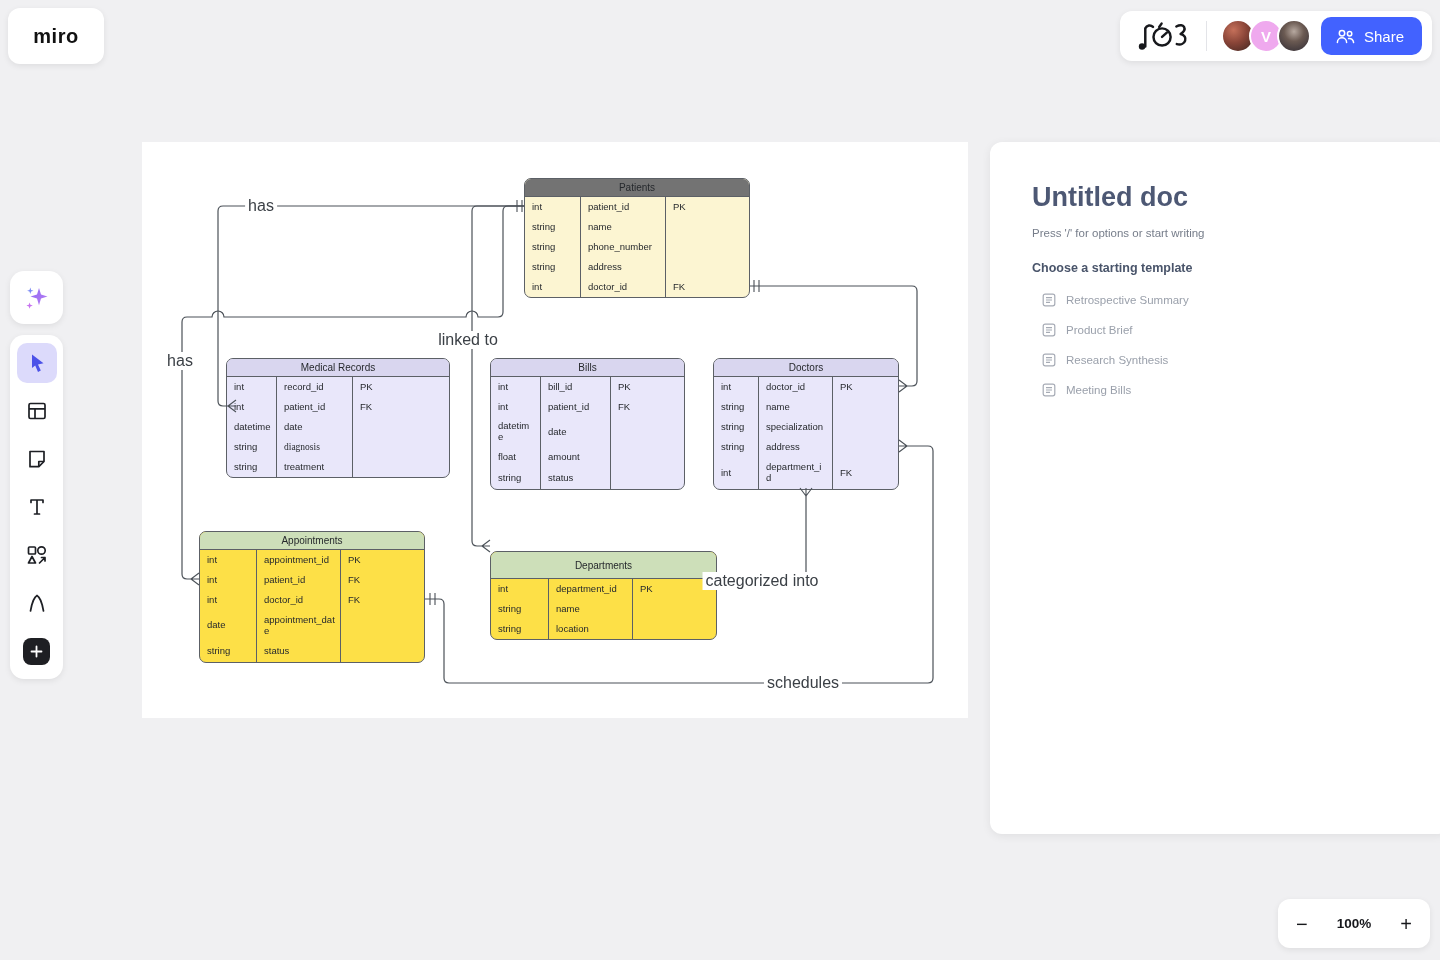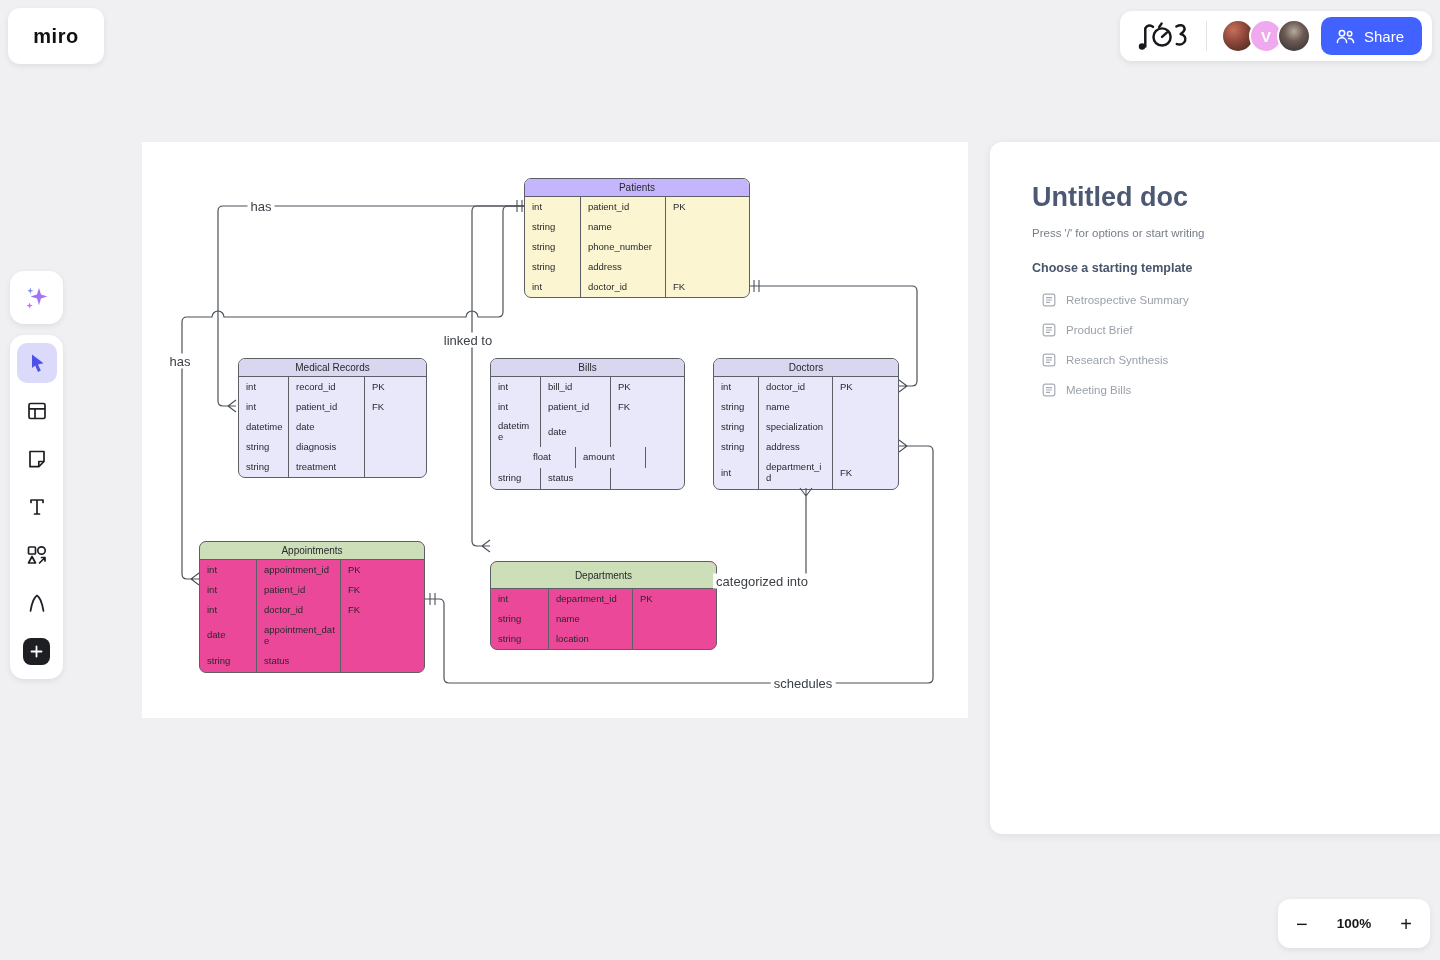--- a/index.html
+++ b/index.html
@@ -31,25 +31,25 @@
   .tool-btn svg { display:block; }
   .plus-tile { width:27px; height:27px; border-radius:8px; background:#1e1f23; display:flex; align-items:center; justify-content:center; }
 
   
   .frame { position:absolute; left:142px; top:142px; width:826px; height:576px; background:#fff; }
   .er-table { position:absolute; border:1px solid #5c6066; border-radius:7px; overflow:hidden; font-size:9.5px; color:#26292d; cursor:pointer; }
   .er-title { display:flex; align-items:center; justify-content:center; font-size:10px; border-bottom:1px solid #5c6066; }
   .er-row { display:flex; }
   .er-cell { display:flex; align-items:center; padding-left:7px; padding-right:2px; white-space:pre-line; line-height:1.12; overflow:hidden; }
   .er-cell.sep { border-right:1px solid #5c6066; }
-  .theme-yellow { background:#fcf5d2; } .theme-yellow .er-title { background:#c4b5fd; }
+  .theme-yellow { background:#fcf5d2; } .theme-yellow .er-title { background:#737373; }
   .theme-purple { background:#e9e7fa; } .theme-purple .er-title { background:#d9d6ef; }
-  .theme-green  { background:#ec4899;margin-top:10px; } .theme-green  .er-title { background:#cddfb9; }
+  .theme-green  { background:#fde047; } .theme-green  .er-title { background:#cddfb9; }
   .conn-svg { position:absolute; left:0; top:0; pointer-events:none; }
-  .er-label { position:absolute; transform:translate(-50%,-50%); background:#fff; padding:0 3px; font-size:13px; color:#3b4046; white-space:nowrap; cursor:pointer; }
+  .er-label { position:absolute; transform:translate(-50%,-50%); background:#fff; padding:0 3px; font-size:16px; color:#3b4046; white-space:nowrap; cursor:pointer; }
 
   
   .doc-panel { left:990px; top:142px; width:460px; height:692px; border-radius:12px; box-shadow:0 2px 10px rgba(0,0,0,.07); padding:40px 0 0 42px; }
   .doc-title { font-size:27px; font-weight:600; color:#4d5874; cursor:text; }
   .doc-placeholder { margin-top:14px; font-size:11.5px; color:#767d8a; cursor:text; }
   .doc-templates-heading { margin-top:22px; font-size:12.5px; font-weight:700; color:#49546a; }
   .tpl-list { list-style:none; margin-top:10px; }
   .tpl-item { display:flex; align-items:center; gap:10px; padding:8px 0; margin-left:10px; color:#9aa0ab; font-size:11.5px; cursor:pointer; }
   .tpl-item svg { flex:none; }
 
@@ -173,40 +173,40 @@
         <div class="er-cell sep" style="width: 56px;">string</div>
         <div class="er-cell sep" style="width: 85px;">address</div>
         <div class="er-cell" style="width: auto; flex: 1 1 0%;"></div>
       </div>
       <div class="er-row" style="height: 20px;">
         <div class="er-cell sep" style="width: 56px;">int</div>
         <div class="er-cell sep" style="width: 85px;">doctor_id</div>
         <div class="er-cell" style="width: auto; flex: 1 1 0%;">FK</div>
       </div>
     </div>
-    <div class="er-table theme-purple" style="left: 96px; top: 216px; width: 189px;">
+    <div class="er-table theme-purple" style="left: 84px; top: 216px; width: 224px;">
       <div class="er-title" style="height: 18px;">Medical Records</div>
       <div class="er-row" style="height: 20px;">
         <div class="er-cell sep" style="width: 50px;">int</div>
         <div class="er-cell sep" style="width: 76px;">record_id</div>
         <div class="er-cell" style="width: auto; flex: 1 1 0%;">PK</div>
       </div>
       <div class="er-row" style="height: 20px;">
         <div class="er-cell sep" style="width: 50px;">int</div>
         <div class="er-cell sep" style="width: 76px;">patient_id</div>
         <div class="er-cell" style="width: auto; flex: 1 1 0%;">FK</div>
       </div>
       <div class="er-row" style="height: 20px;">
         <div class="er-cell sep" style="width: 50px;">datetime</div>
         <div class="er-cell sep" style="width: 76px;">date</div>
         <div class="er-cell" style="width: auto; flex: 1 1 0%;"></div>
       </div>
       <div class="er-row" style="height: 20px;">
         <div class="er-cell sep" style="width: 50px;">string</div>
-        <div class="er-cell sep" style="width: 76px;">diagnosis</div>
+        <div class="er-cell sep" style="width: 76px; font-family: Liberation Serif, serif;">diagnosis</div>
         <div class="er-cell" style="width: auto; flex: 1 1 0%;"></div>
       </div>
       <div class="er-row" style="height: 20px;">
         <div class="er-cell sep" style="width: 50px;">string</div>
         <div class="er-cell sep" style="width: 76px;">treatment</div>
         <div class="er-cell" style="width: auto; flex: 1 1 0%;"></div>
       </div>
     </div>
     <div class="er-table theme-purple" style="left: 348px; top: 216px; width: 195px;">
       <div class="er-title" style="height: 18px;">Bills</div>
@@ -219,21 +219,21 @@
         <div class="er-cell sep" style="width: 50px;">int</div>
         <div class="er-cell sep" style="width: 70px;">patient_id</div>
         <div class="er-cell" style="width: auto; flex: 1 1 0%;">FK</div>
       </div>
       <div class="er-row" style="height: 30px;">
         <div class="er-cell sep" style="width: 50px;">datetim
 e</div>
         <div class="er-cell sep" style="width: 70px;">date</div>
         <div class="er-cell" style="width: auto; flex: 1 1 0%;"></div>
       </div>
-      <div class="er-row" style="height: 21px; margin-left: 35px;">
+      <div class="er-row" style="height: 21px;">
         <div class="er-cell sep" style="width: 50px;">float</div>
         <div class="er-cell sep" style="width: 70px;">amount</div>
         <div class="er-cell" style="width: auto; flex: 1 1 0%;"></div>
       </div>
       <div class="er-row" style="height: 21px;">
         <div class="er-cell sep" style="width: 50px;">string</div>
         <div class="er-cell sep" style="width: 70px;">status</div>
         <div class="er-cell" style="width: auto; flex: 1 1 0%;"></div>
       </div>
     </div>

